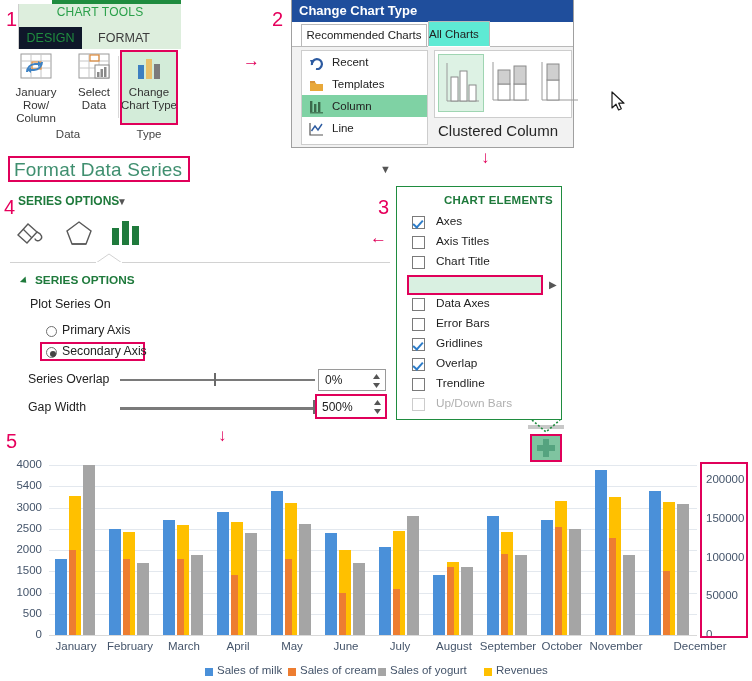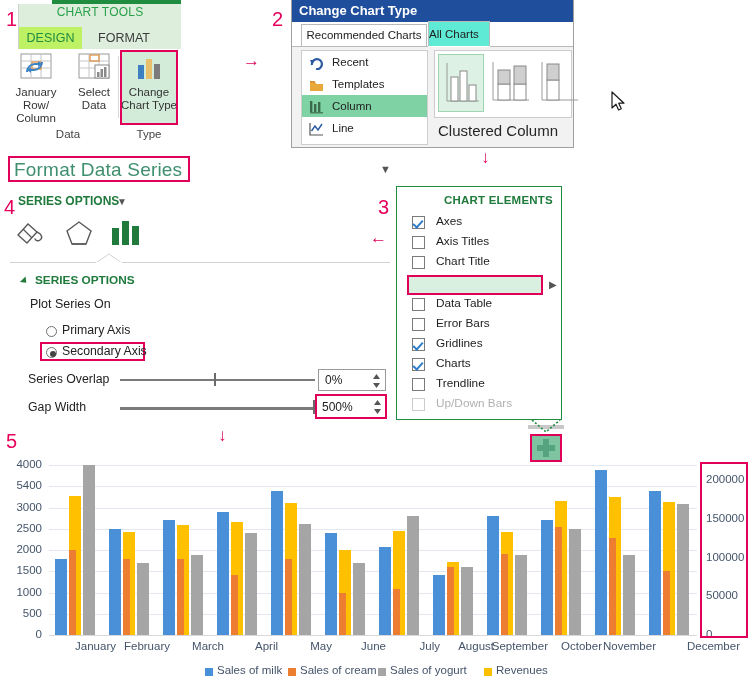--- a/index.html
+++ b/index.html
@@ -30,21 +30,21 @@
     position: absolute; left: 19px; top: 4px; width: 162px; height: 23px;
     background: #ddeedd;
   }
   #charttools-label {
     position:absolute; left:19px; top:5px; width:162px; text-align:center;
     color:#2aa04a; font-size:12px; letter-spacing:.2px;
   }
   #tabrow { position:absolute; left:19px; top:27px; width:162px; height:22px; background:#ddeedd; }
   #tab-design {
     position:absolute; left:19px; top:27px; width:63px; height:23px;
-    background:#bef264; color:#1f8c3f; font-size:12.5px;
+    background:#0f172a; color:#1f8c3f; font-size:12.5px;
     text-align:center; line-height:22px;
   }
   #tab-format {
     position:absolute; left:88px; top:27px; width:72px; height:22px;
     color:#3b3b3b; font-size:12.5px; text-align:center; line-height:22px;
   }
   #ribbon-body {
     position:absolute; left:0; top:49px; width:181px; height:97px;
     background:#ffffff; border-top:1px solid #ffffff;
   }
@@ -159,21 +159,21 @@
   #gap-track { left:120px; top:407px; width:195px; height:3px; }
   #gap-thumb { left:313px; top:400px; height:14px; }
   #gap-spin { left:315px; top:394px; width:72px; height:25px; }
   #gap-spin-box { left:315px; top:394px; width:72px; height:25px; }
 
   
   #chart { left:0px; top:452px; width:752px; height:229px; }
   .ytick { position:absolute; font-size:11.5px; color:#44546a; text-align:right; width:40px; }
   .ytick2 { position:absolute; font-size:11.5px; color:#44546a; text-align:left; }
   .gridline { position:absolute; height:1px; background:#e3e8ee; }
-  .xlabel { position:absolute; font-size:11.5px; color:#44546a; text-align:right; }
+  .xlabel { position:absolute; font-size:11.5px; color:#44546a; text-align:center; }
   .bar { position:absolute; bottom:0; }
   #axisline { position:absolute; background:#d9d9d9; height:1px; }
   #raxis-box { position:absolute; }
   .leg-item { position:absolute; font-size:11.5px; color:#44546a; }
   .leg-sw { position:absolute; width:8px; height:8px; top:4px; }
 </style>
 </head>
 <body>
 
 <div id="root">
@@ -352,33 +352,33 @@
       <span class="ce-chk"></span>
       <span class="ce-lbl">Axis Titles</span>
     </div>
     <div class="ce-row" style="top:66px;">
       <span class="ce-chk"></span>
       <span class="ce-lbl">Chart Title</span>
     </div>
     <div id="ce-caret" style="color:#555; font-size:10px;">▶</div>
     <div class="ce-row" style="top:108px;">
       <span class="ce-chk"></span>
-      <span class="ce-lbl">Data Table</span>
+      <span class="ce-lbl">Data Axes</span>
     </div>
     <div class="ce-row" style="top:128px;">
       <span class="ce-chk"></span>
       <span class="ce-lbl">Error Bars</span>
     </div>
     <div class="ce-row" style="top:148px;">
       <span class="ce-chk on"></span>
       <span class="ce-lbl">Gridlines</span>
     </div>
     <div class="ce-row" style="top:168px;">
       <span class="ce-chk on"></span>
-      <span class="ce-lbl">Charts</span>
+      <span class="ce-lbl">Overlap</span>
     </div>
     <div class="ce-row" style="top:188px;">
       <span class="ce-chk"></span>
       <span class="ce-lbl">Trendline</span>
     </div>
     <div class="ce-row dim" style="top:208px;">
       <span class="ce-chk"></span>
       <span class="ce-lbl">Up/Down Bars</span>
     </div>
   </div>

